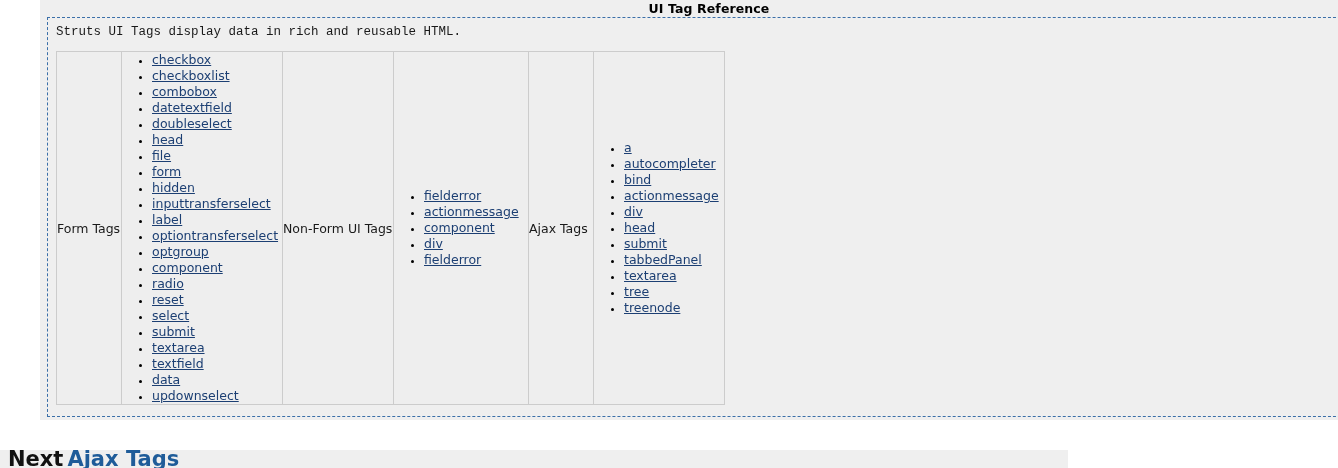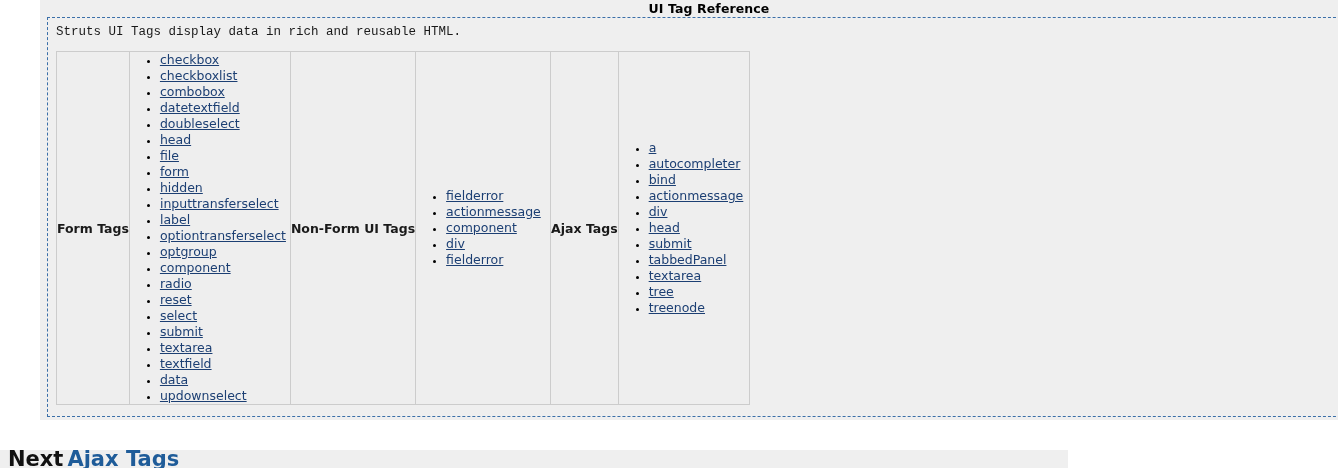--- a/index.html
+++ b/index.html
@@ -72,24 +72,23 @@
   table.ui-tag-table td {
     border: 1px solid #cccccc;
     background: #eeeeee;
     vertical-align: middle;
     padding: 0;
     font-size: 12.5px;
     color: #1a1a1a;
   }
 
   td.hdr-cell {
-    text-align: right;
+    text-align: left;
     padding: 0 6px;
     white-space: nowrap;
-    font-weight: bold;
   }
 
   td.list-cell {
     vertical-align: middle;
     padding: 4px 0 4px 0;
   }
 
   td.list-cell ul {
     margin: 0;
     padding: 0 0 0 30px;

